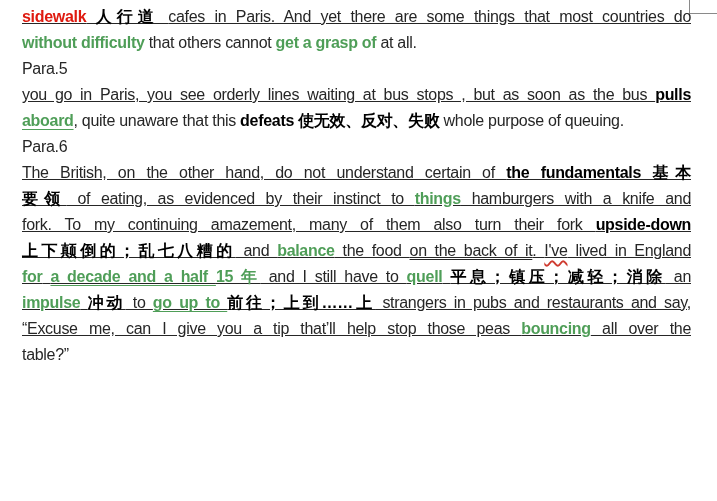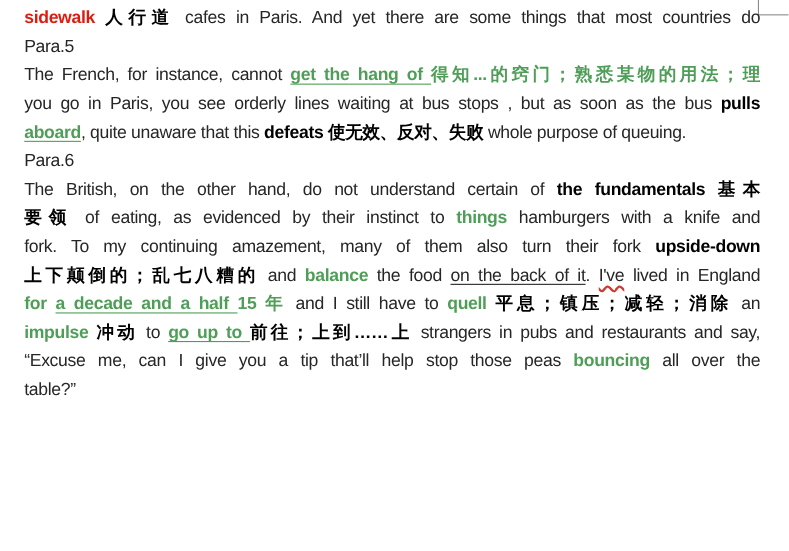--- a/index.html
+++ b/index.html
@@ -13,21 +13,21 @@
   .doc{
     position:absolute;
     left:22px;top:4px;
     width:669px;
     font-size:16px;
     letter-spacing:-0.3px;
     line-height:26px;
     color:var(--text,#262626);
   }
   .line{height:26px;text-align:left;}
-  .line.j{text-align:justify;text-align-last:justify;}
+  .line.j{text-align:justify;text-align-last:justify;text-decoration:underline;}
   .run{white-space:pre-wrap;}
   .s-b{font-weight:bold;color:#000;}
   .s-rb{font-weight:bold;color:var(--red,#df1a0f);}
   .s-gb{font-weight:bold;color:var(--green,#4f9e58);}
   .s-gbu{font-weight:bold;color:var(--green,#4f9e58);text-decoration:underline;text-underline-offset:3px;}
   .s-u{text-decoration:underline;text-underline-offset:3px;}
   .s-sq{text-decoration:underline;text-decoration-style:wavy;text-decoration-color:var(--squiggle,#cf3b30);text-decoration-thickness:1.5px;text-underline-offset:4px;}
   .corner-box{
     position:absolute;top:-6px;right:-8px;
     width:34px;height:18px;
@@ -35,22 +35,22 @@
     background:#fff;
   }
 </style>
 </head>
 <body>
 
 <div class="page">
   <div class="corner-box"></div>
   <div id="doc" class="doc">
       <div class="line j"><span class="run s-rb">sidewalk</span><span class="run s-b"> 人行道 </span><span class="run s-r">cafes in Paris. And yet there are some things that most countries do</span></div>
+      <div class="line"><span class="run s-gb">without difficulty</span><span class="run s-r"> that others cannot </span><span class="run s-gb">get a grasp of</span><span class="run s-r"> at all.</span></div>
       <div class="line"><span class="run s-r">Para.5</span></div>
-      <div class="line j"><span class="run s-r">The French, for instance, cannot </span><span class="run s-gbu">get the hang of </span><span class="run s-gb">得知...的窍门；熟悉某物的用法；理</span></div>
       <div class="line j"><span class="run s-r">you go in Paris, you see orderly lines waiting at bus stops , but as soon as the bus </span><span class="run s-b">pulls</span></div>
       <div class="line"><span class="run s-gbu">aboard</span><span class="run s-r">, quite unaware that this </span><span class="run s-b">defeats 使无效、反对、失败</span><span class="run s-r"> whole purpose of queuing.</span></div>
       <div class="line"><span class="run s-r">Para.6</span></div>
       <div class="line j"><span class="run s-r">The British, on the other hand, do not understand certain of </span><span class="run s-b">the fundamentals 基本</span></div>
       <div class="line j"><span class="run s-b">要领</span><span class="run s-r"> of eating, as evidenced by their instinct to </span><span class="run s-gb">things</span><span class="run s-r"> hamburgers with a knife and</span></div>
       <div class="line j"><span class="run s-r">fork. To my continuing amazement, many of them also turn their fork </span><span class="run s-b">upside-down</span></div>
       <div class="line j"><span class="run s-b">上下颠倒的；乱七八糟的</span><span class="run s-r"> and </span><span class="run s-gb">balance</span><span class="run s-r"> the food </span><span class="run s-u">on the back of it</span><span class="run s-r">. </span><span class="run s-sq">I've</span><span class="run s-r"> lived in England</span></div>
       <div class="line j"><span class="run s-gb">for</span><span class="run s-r"> </span><span class="run s-gbu">a decade and a half </span><span class="run s-gb">15 年</span><span class="run s-r"> and I still have to </span><span class="run s-gb">quell</span><span class="run s-r"> </span><span class="run s-b">平息；镇压；减轻；消除</span><span class="run s-r"> an</span></div>
       <div class="line j"><span class="run s-gb">impulse</span><span class="run s-r"> </span><span class="run s-b">冲动</span><span class="run s-r"> to </span><span class="run s-gbu">go up to </span><span class="run s-b">前往；上到……上</span><span class="run s-r"> strangers in pubs and restaurants and say,</span></div>
       <div class="line j"><span class="run s-r">“Excuse me, can I give you a tip that’ll help stop those peas </span><span class="run s-gb">bouncing</span><span class="run s-r"> all over the</span></div>

